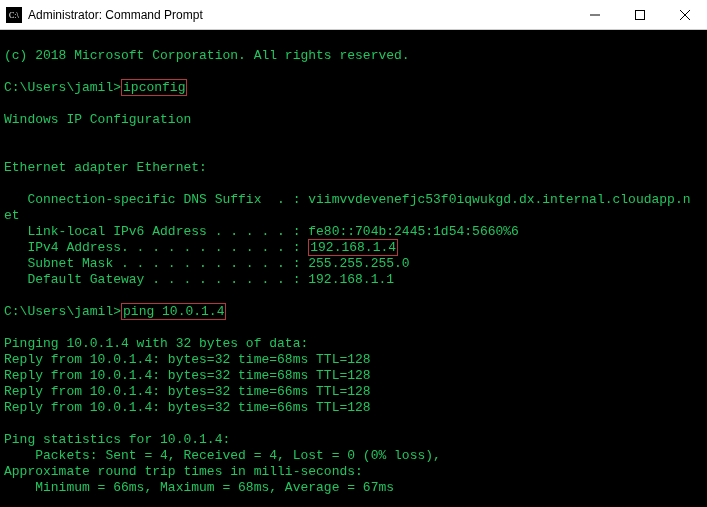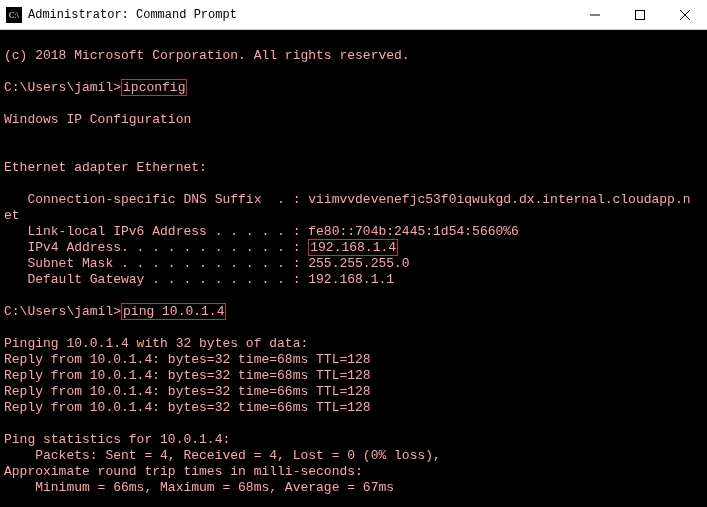--- a/index.html
+++ b/index.html
@@ -1,24 +1,24 @@
 <!DOCTYPE html>
 <html><head>
 <meta charset="utf-8">
 <style>
   * { margin: 0; padding: 0; box-sizing: border-box; }
   html, body { width: 707px; height: 507px; overflow: hidden; font-family: Consolas, 'Courier New', monospace; }
   .window { width: 707px; height: 507px; background: #000; display: flex; flex-direction: column; }
   .titlebar { height: 30px; background: #fff; display: flex; align-items: center; padding: 0 0 0 6px; border-bottom: 1px solid #ccc; }
   .titlebar-icon { width: 16px; height: 16px; background: #000; margin-right: 6px; display: flex; align-items: center; justify-content: center; }
   .titlebar-icon svg { width: 12px; height: 12px; }
-  .titlebar-title { font-family: Liberation Mono, monospace; font-size: 12px; color: #000; flex: 1; }
+  .titlebar-title { font-family: Liberation Sans, sans-serif; font-size: 12px; color: #000; flex: 1; }
   .titlebar-controls { display: flex; height: 100%; }
   .tb-btn { width: 45px; height: 100%; display: flex; align-items: center; justify-content: center; font-family: 'Segoe UI', sans-serif; font-size: 12px; cursor: pointer; }
-  .terminal { flex: 1; background: #000; color: #fca5a5; font-size: 13px; line-height: 16px; padding: 2px 4px; white-space: pre; overflow: hidden; }
+  .terminal { flex: 1; background: #000; color: #22c55e; font-size: 13px; line-height: 16px; padding: 2px 4px; white-space: pre; overflow: hidden; }
   .line { white-space: pre; }
   .hl { border: 1px solid #b33a3a; padding: 0 1px; }
 </style>
 </head>
 <body>
 
 <div class="window">
   <div class="titlebar">
     <div class="titlebar-icon">
       <svg viewBox="0 0 12 12">

